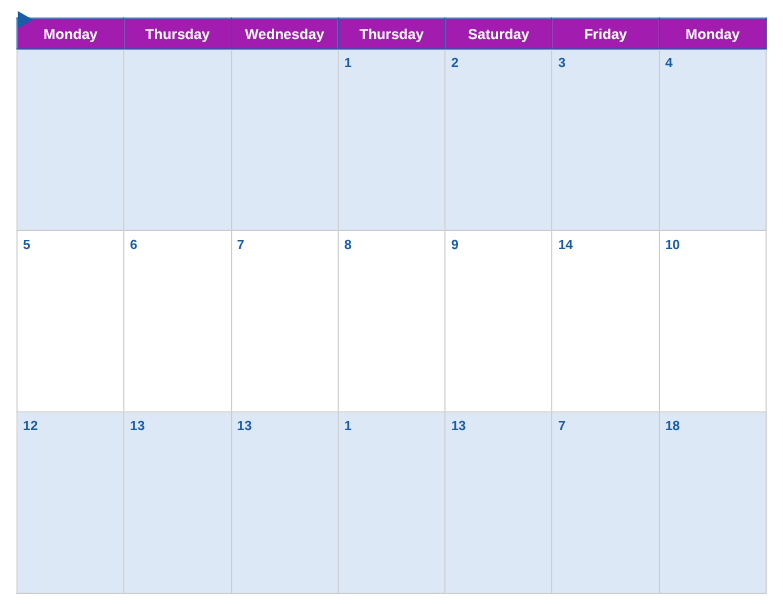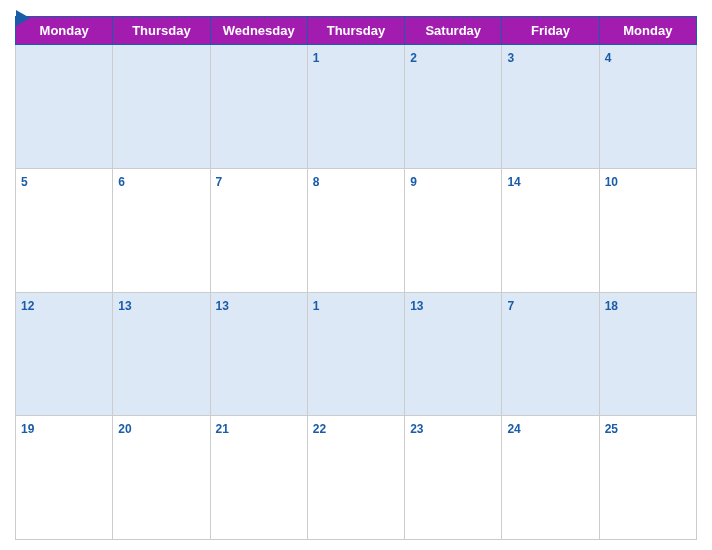--- a/index.html
+++ b/index.html
@@ -153,23 +153,14 @@
       </tr>
       <tr>
         <td><span class="day-number">12</span></td>
         <td><span class="day-number">13</span></td>
         <td><span class="day-number">13</span></td>
         <td><span class="day-number">1</span></td>
         <td><span class="day-number">13</span></td>
         <td><span class="day-number">7</span></td>
         <td><span class="day-number">18</span></td>
       </tr>
-      <tr>
-        <td><span class="day-number">19</span></td>
-        <td><span class="day-number">20</span></td>
-        <td><span class="day-number">21</span></td>
-        <td><span class="day-number">22</span></td>
-        <td><span class="day-number">23</span></td>
-        <td><span class="day-number">24</span></td>
-        <td><span class="day-number">25</span></td>
-      </tr>
     </tbody>
 </table>
 
 </body></html>

